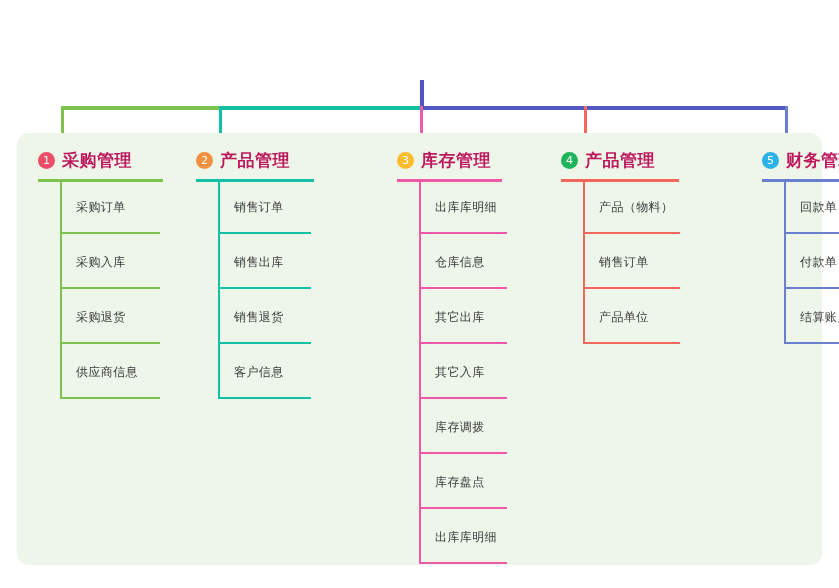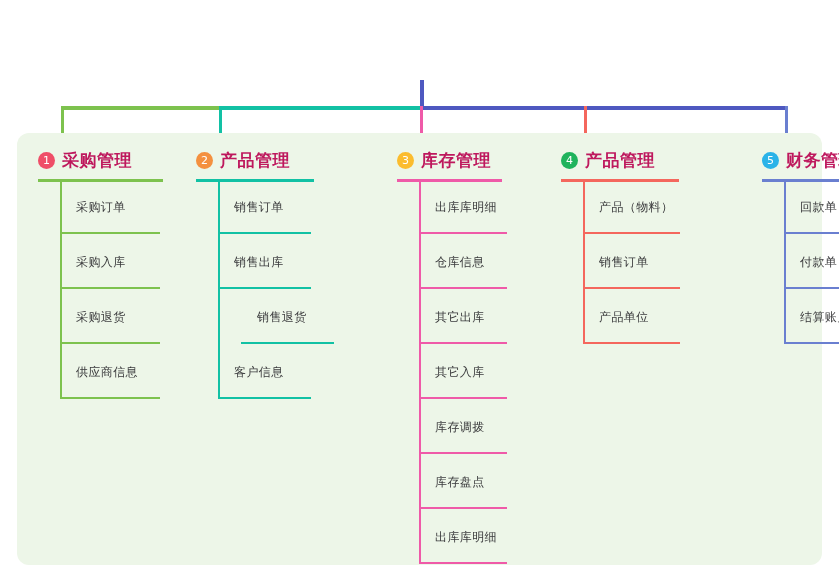--- a/index.html
+++ b/index.html
@@ -151,21 +151,21 @@
         <div class="head-rule" style="width: 118px; background: rgb(18, 193, 164);"></div>
         <div class="spine" style="height: 220px; background: rgb(18, 193, 164);"></div>
         <div class="item" style="top: 59px; height: 34px; width: 93px;">
           <span class="item-label">销售订单</span>
           <div class="item-rule" style="width: 93px; background: rgb(18, 193, 164);"></div>
         </div>
         <div class="item" style="top: 114px; height: 34px; width: 93px;">
           <span class="item-label">销售出库</span>
           <div class="item-rule" style="width: 93px; background: rgb(18, 193, 164);"></div>
         </div>
-        <div class="item" style="top: 169px; height: 34px; width: 93px; margin-left: 23px;">
+        <div class="item" style="top: 169px; height: 34px; width: 93px;">
           <span class="item-label">销售退货</span>
           <div class="item-rule" style="width: 93px; background: rgb(18, 193, 164);"></div>
         </div>
         <div class="item" style="top: 224px; height: 34px; width: 93px; text-align: center;">
           <span class="item-label">客户信息</span>
           <div class="item-rule" style="width: 93px; background: rgb(18, 193, 164);"></div>
         </div>
       </div>
       <div class="col" style="left: 397px; top: 141px;">
         <div class="col-head">

